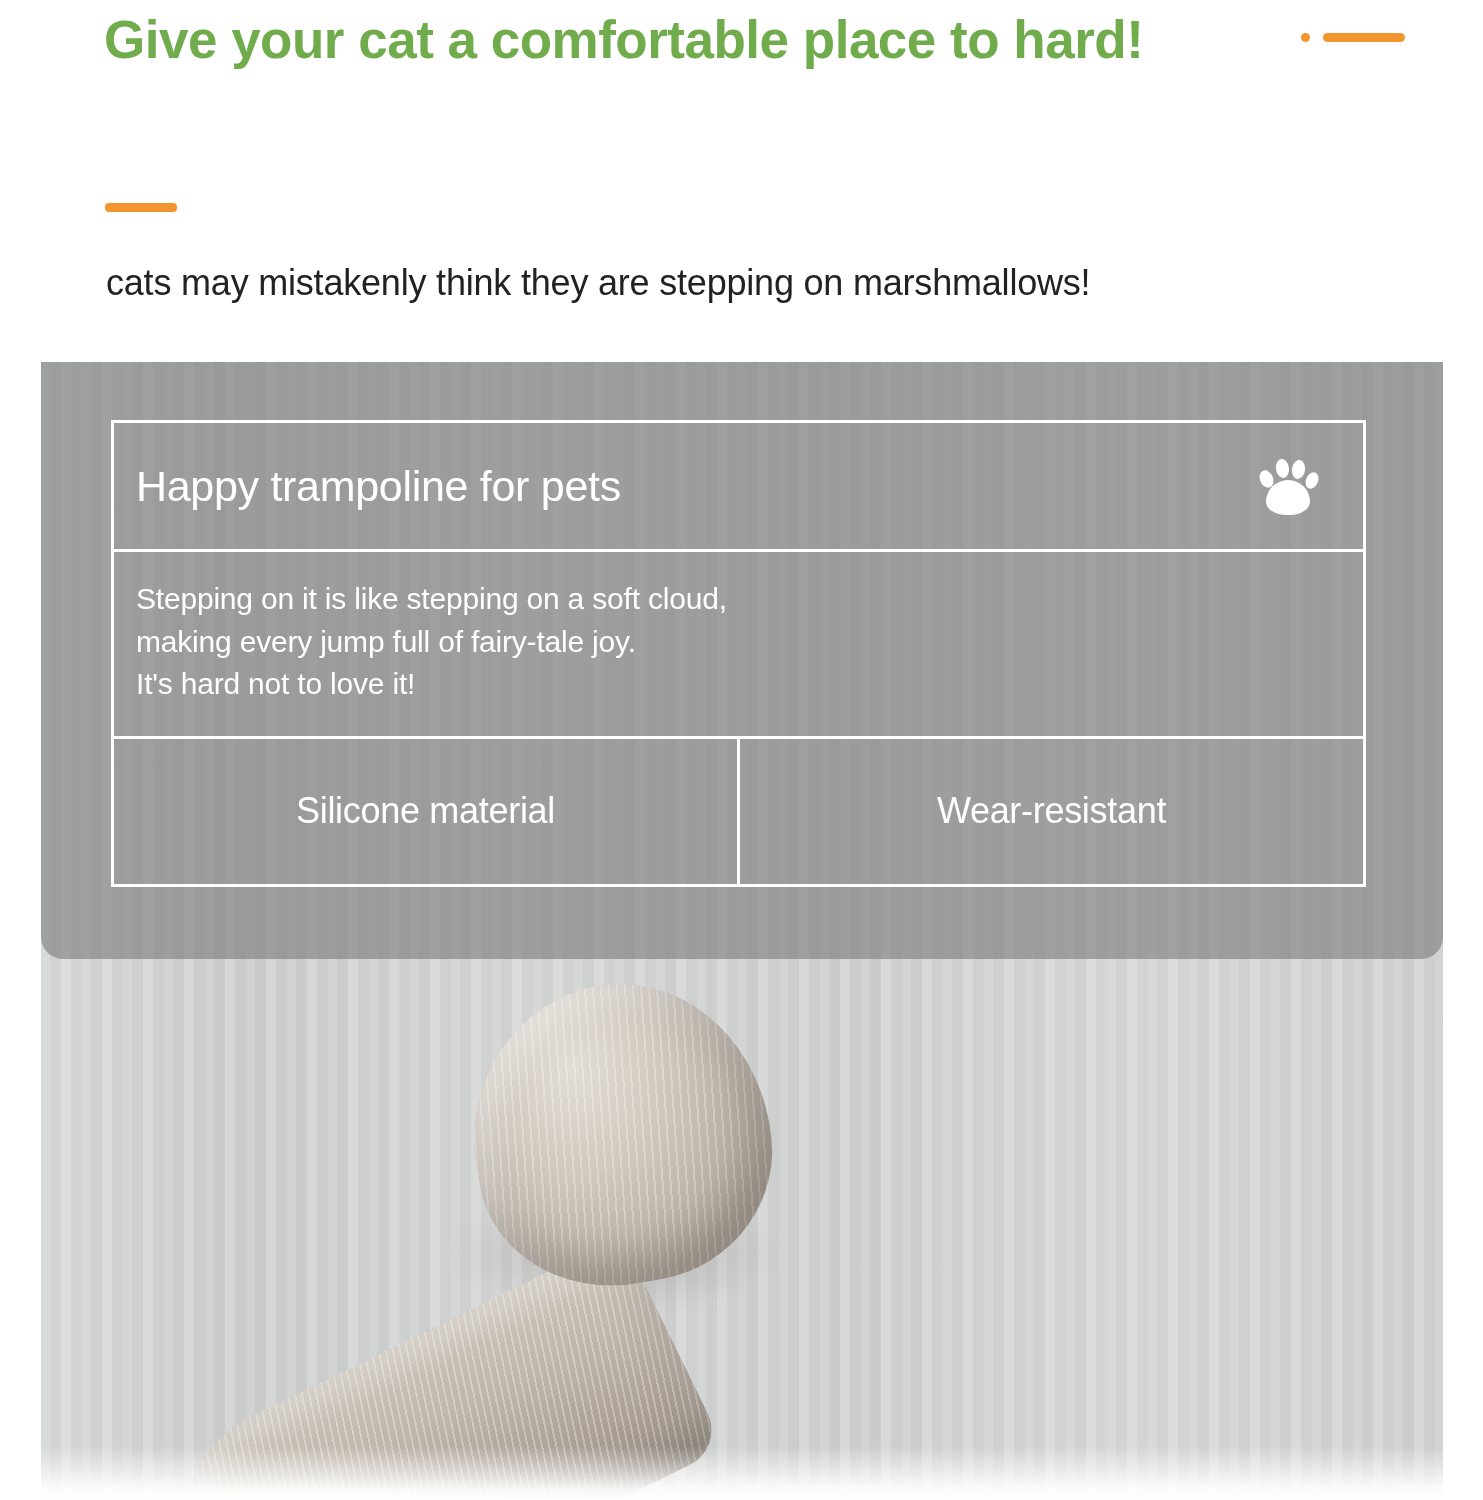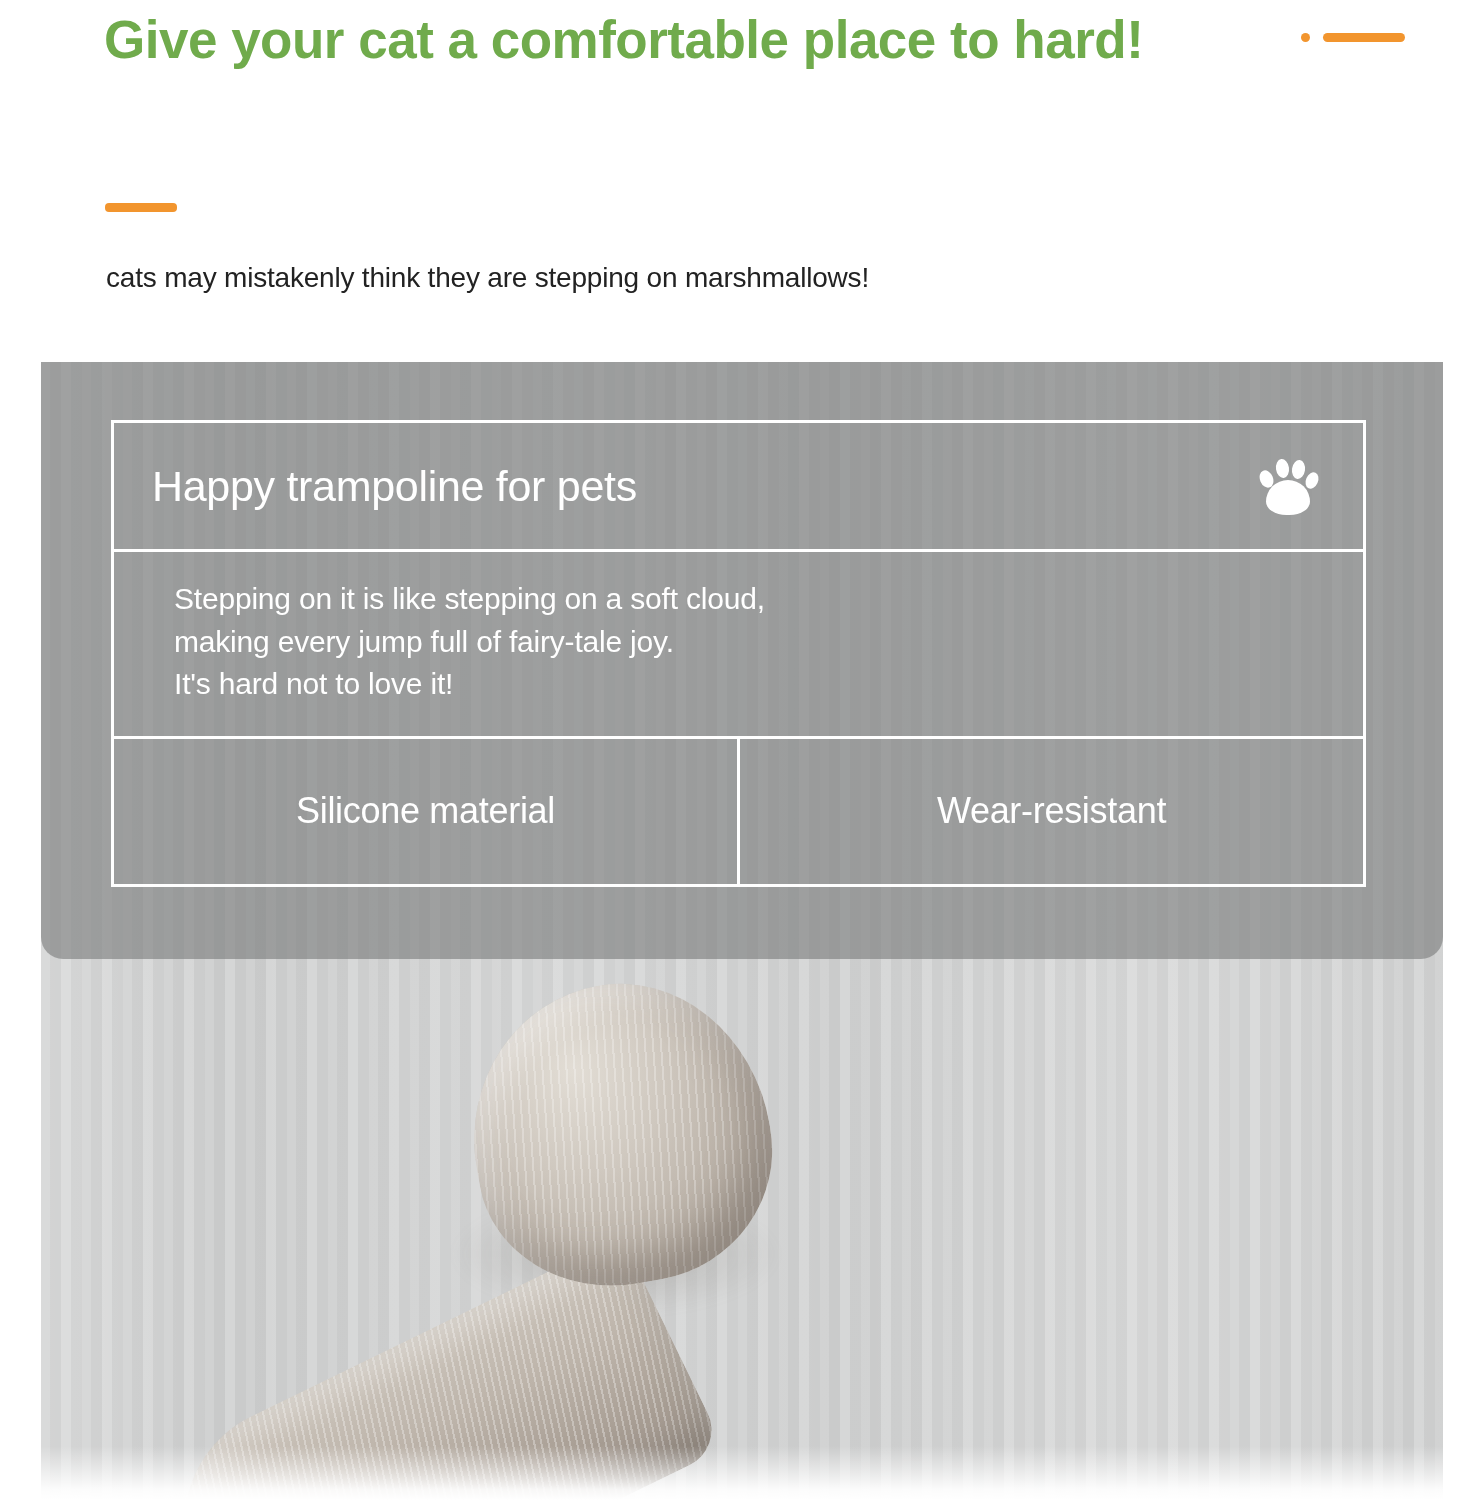--- a/index.html
+++ b/index.html
@@ -56,21 +56,21 @@
     width: 82px;
     height: 9px;
     border-radius: 5px;
     background: #f2952e;
   }
 
   .subline {
     position: absolute;
     left: 106px;
     top: 262px;
-    font-size: 28px;
+    font-size: 36px;
     color: #222222;
     letter-spacing: -0.2px;
   }
 
   
   .photo {
     position: absolute;
     left: 41px;
     top: 362px;
     width: 1402px;
@@ -177,21 +177,21 @@
 
   .card-row {
     border: 3px solid #ffffff;
     box-sizing: border-box;
   }
   .card-title-row {
     height: 132px;
     display: flex;
     align-items: center;
     justify-content: space-between;
-    padding: 0 30px 0 38px;
+    padding: 0 30px 0 22px;
   }
   .card-title {
     color: #ffffff;
     font-size: 43px;
     letter-spacing: -0.3px;
   }
   .paw-icon {
     width: 62px;
     height: 62px;
     position: relative;
@@ -212,21 +212,21 @@
     background: #ffffff;
     border-radius: 50%;
   }
   .paw-icon .t1 { width: 13px; height: 18px; left: 3px;  top: 15px; transform: rotate(-22deg); }
   .paw-icon .t2 { width: 13px; height: 19px; left: 19px; top: 4px; transform: rotate(-8deg); }
   .paw-icon .t3 { width: 13px; height: 19px; left: 35px; top: 5px; transform: rotate(8deg); }
   .paw-icon .t4 { width: 12px; height: 17px; left: 49px; top: 17px; transform: rotate(24deg); }
 
   .card-desc-row {
     border-top: none;
-    padding: 26px 38px 30px 60px;
+    padding: 26px 38px 30px 22px;
   }
   .card-desc {
     color: #ffffff;
     font-size: 30px;
     line-height: 1.42;
     letter-spacing: -0.2px;
   }
 
   .card-feature-row {
     border-top: none;

